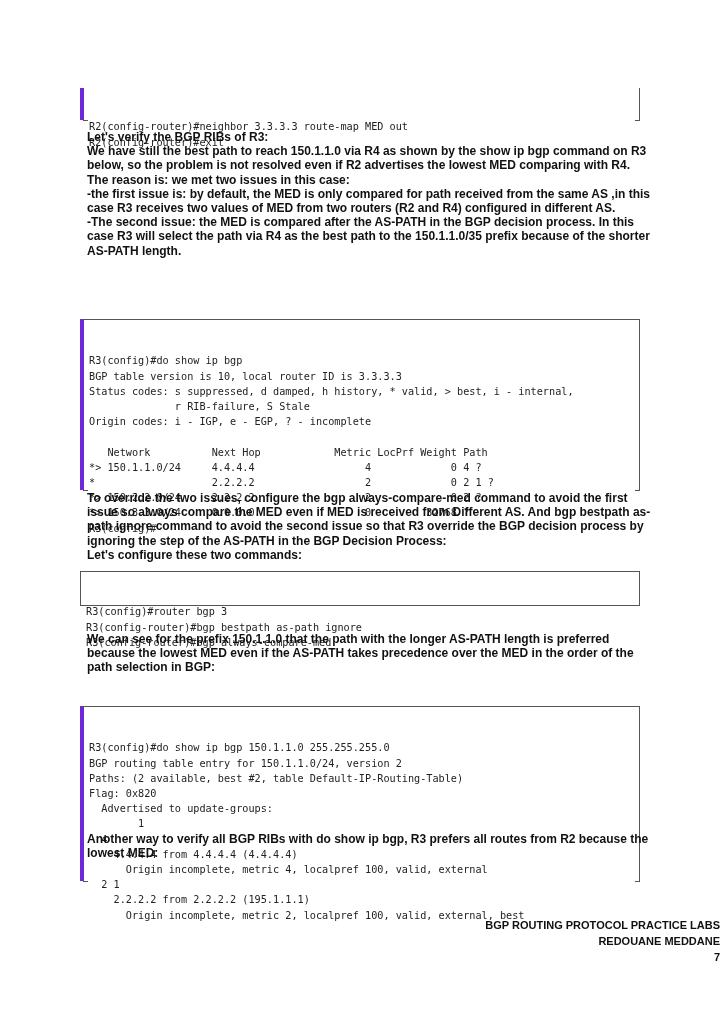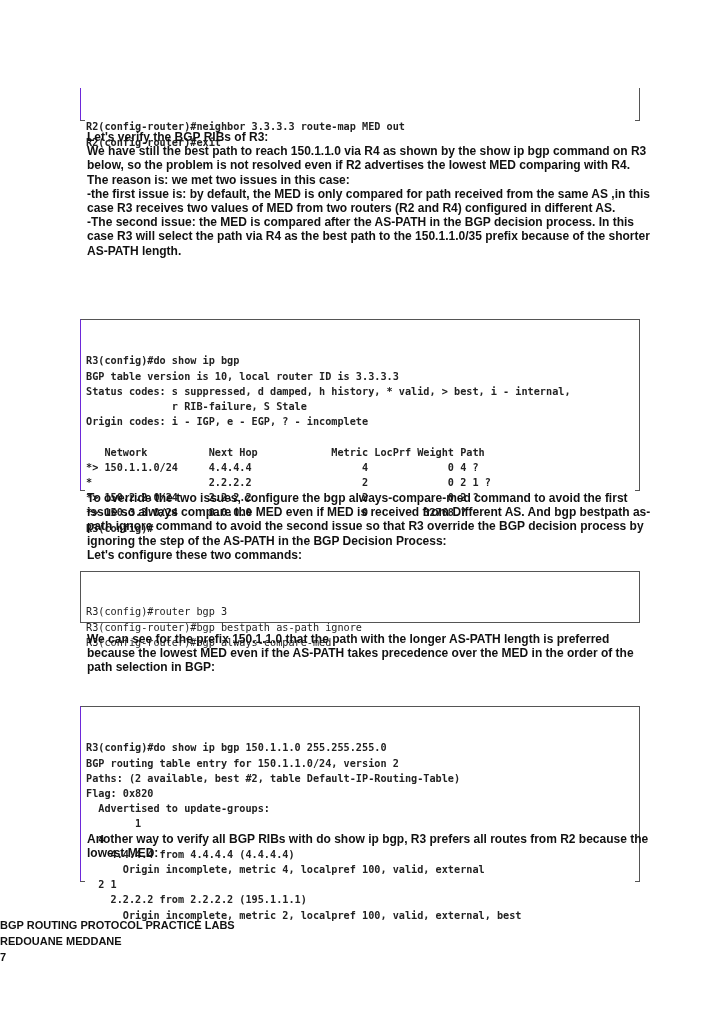--- a/index.html
+++ b/index.html
@@ -4,36 +4,36 @@
 <style>
   html, body { margin: 0; padding: 0; background: #ffffff; }
   body { width: 724px; height: 1024px; position: relative; overflow: hidden; color: #111; }
   .page { position: absolute; left: 0; top: 0; width: 724px; height: 1024px; }
   .code {
     position: absolute; left: 80px; width: 560px;
     font-family: "DejaVu Sans Mono", monospace; font-size: 10.2px; line-height: 15.2px;
     color: #222; white-space: pre; box-sizing: border-box; padding: 1px 0 1px 5px;
   }
   .code.full { border: 1px solid #555; }
-  .code.bracket { border-left: 1px solid #6d28d9; border-right: none; font-weight: bold; }
+  .code.bracket { border-left: 4px solid #6d28d9; border-right: none; }
   .code.bracket::after {
     content: ""; position: absolute; right: 0; bottom: 0; width: 1px; height: 100%;
     border-right: 1px solid #555;
   }
   .code.bracket .bl { position: absolute; left: -1px; bottom: -1px; width: 5px; border-bottom: 1px solid #555; }
   .code.bracket .br { position: absolute; right: 0; bottom: -1px; width: 5px; border-bottom: 1px solid #555; }
   .code.topline { border-top: 1px solid #555; margin-top: 18px; }
   .para {
     position: absolute; left: 87px; width: 570px;
     font-family: "Liberation Sans", sans-serif; font-weight: bold; font-size: 12px; line-height: 14.2px;
     color: #111;
   }
   .para p { margin: 0; }
   .footer {
-    position: absolute; left: 0; width: 720px; text-align: left;
+    position: absolute; left: 0; width: 720px; text-align: right;
     font-family: "Liberation Sans", sans-serif; font-weight: bold; font-size: 11px; line-height: 16px; color: #111;
   }
   .line { display: block; }
 </style>
 </head>
 <body>
 
 <div class="page">
 
   <div class="code bracket" style="top:88px; height:32px;">
@@ -52,21 +52,21 @@
   <div class="code bracket topline" style="top:301px; height:171px; padding-top:3px;">
     <span class="line">R3(config)#do show ip bgp</span><span class="line">BGP table version is 10, local router ID is 3.3.3.3</span><span class="line">Status codes: s suppressed, d damped, h history, * valid, &gt; best, i - internal,</span><span class="line">              r RIB-failure, S Stale</span><span class="line">Origin codes: i - IGP, e - EGP, ? - incomplete</span><span class="line">&nbsp;</span><span class="line">   Network          Next Hop            Metric LocPrf Weight Path</span><span class="line">*&gt; 150.1.1.0/24     4.4.4.4                  4             0 4 ?</span><span class="line">*                   2.2.2.2                  2             0 2 1 ?</span><span class="line">*&gt; 150.2.2.0/24     2.2.2.2                  2             0 2 ?</span><span class="line">*&gt; 150.3.3.0/24     0.0.0.0                  0         32768 ?</span><span class="line">R3(config)#</span>
     <span class="bl"></span><span class="br"></span>
   </div>
 
   <div class="para" style="top:491px;">
     <p>To override the two issues, configure the bgp always-compare-med command to avoid the first issue so always compare the MED even if MED is received from Different AS. And bgp bestpath as-path ignore command to avoid the second issue so that R3 override the BGP decision process by ignoring the step of the AS-PATH in the BGP Decision Process:</p>
     <p>Let's configure these two commands:</p>
   </div>
 
-  <div class="code full" style="top:571px; height:52px; padding-top:2px;">
+  <div class="code full" style="top:571px; height:35px; padding-top:2px;">
     <span class="line">R3(config)#router bgp 3</span><span class="line">R3(config-router)#bgp bestpath as-path ignore</span><span class="line">R3(config-router)#bgp always-compare-med</span>
   </div>
 
   <div class="para" style="top:632px;">
     <p>We can see for the prefix 150.1.1.0 that the path with the longer AS-PATH length is preferred because the lowest MED even if the AS-PATH takes precedence over the MED in the order of the path selection in BGP:</p>
   </div>
 
   <div class="code bracket topline" style="top:688px; height:175px; padding-top:3px;">
     <span class="line">R3(config)#do show ip bgp 150.1.1.0 255.255.255.0</span><span class="line">BGP routing table entry for 150.1.1.0/24, version 2</span><span class="line">Paths: (2 available, best #2, table Default-IP-Routing-Table)</span><span class="line">Flag: 0x820</span><span class="line">  Advertised to update-groups:</span><span class="line">        1</span><span class="line">  4</span><span class="line">    4.4.4.4 from 4.4.4.4 (4.4.4.4)</span><span class="line">      Origin incomplete, metric 4, localpref 100, valid, external</span><span class="line">  2 1</span><span class="line">    2.2.2.2 from 2.2.2.2 (195.1.1.1)</span><span class="line">      Origin incomplete, metric 2, localpref 100, valid, external, best</span>
     <span class="bl"></span><span class="br"></span>

